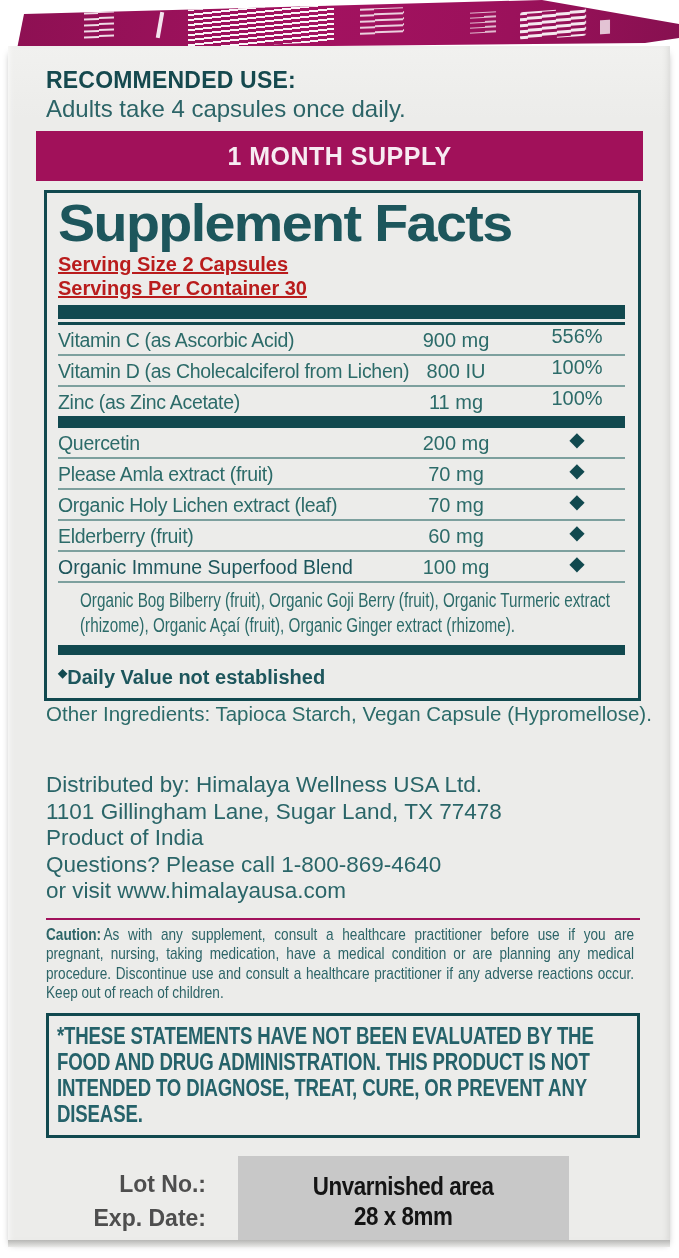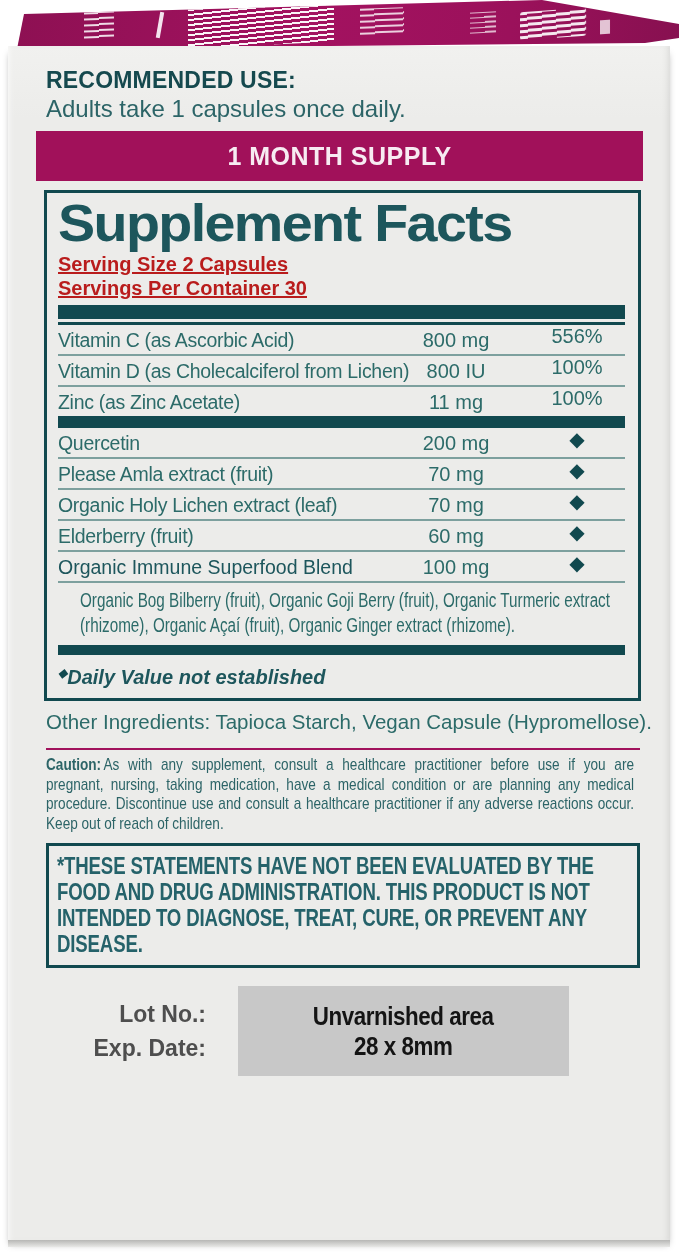--- a/index.html
+++ b/index.html
@@ -74,25 +74,25 @@
   .sf-row{position:relative;padding:3.5px 0;line-height:22px;color:#2c6b69;}
   .sf-row + .sf-row{border-top:2px solid #7da09e;}
   .sf-row .name{font-size:19.5px;letter-spacing:-.3px;white-space:nowrap;display:block;}
   .sf-row .amt{position:absolute;left:313px;top:3.5px;width:170px;text-align:center;font-size:20px;}
   .sf-row .dvv{position:absolute;left:469px;top:0;width:100px;text-align:center;font-size:20px;}
   .sf-row.boldrow .name{font-weight:normal;color:#1d565c;letter-spacing:0;}
   .diamond{color:#11494f;font-size:15px;}
   .blend{border-top:2px solid #7da09e;padding:5px 0 7px 22px;}
   .blend-inner{width:131%;transform:scaleX(.763);transform-origin:0 0;
     font-size:20px;line-height:25px;color:#2c6b69;}
-  .footnote{padding-top:6px;font-size:20px;font-weight:bold;color:#1d565c;line-height:24px;font-style:italic;}
+  .footnote{padding-top:6px;font-size:20px;font-weight:bold;color:#1d565c;line-height:24px;}
   .footnote .marker{font-size:12px;vertical-align:7px;color:#11494f;}
 
   
-  .other{margin-top:8px;font-size:20.5px;color:#2c6b69;white-space:nowrap;line-height:26px;text-align:right;}
+  .other{font-size:20.5px;color:#2c6b69;white-space:nowrap;line-height:26px;text-align:right;}
   .address{margin-top:45px;font-size:22.5px;color:#2a6568;line-height:26.5px;}
   .rule{height:2px;background:#a1125c;margin:13px -6px 0 0;}
   .caution{margin-top:5px;}
   .caution-inner{width:125%;transform:scaleX(.8);transform-origin:0 0;
     font-size:17px;line-height:19.5px;color:#2c6467;text-align:justify;}
   .caution-inner .lbl{font-weight:bold;margin-right:3px;}
   .fda{border:3px solid #11494f;margin:10px -6px 0 0;padding:7px 8px 8px 8px;}
   .fda-inner{width:123.5%;transform:scaleX(.81);transform-origin:0 0;
     font-size:23px;line-height:26px;font-weight:bold;color:#25626a;letter-spacing:-.2px;}
 
@@ -114,36 +114,36 @@
   <div class="mark m3"></div>
   <div class="mark m4"></div>
   <div class="mark m5"></div>
   <div class="mark m6"></div>
   <div class="mark m7"></div>
 </div>
 
 <div class="face">
 
   <div class="rec-label">RECOMMENDED USE:</div>
-  <div class="rec-text">Adults take 1 capsules once daily.</div>
+  <div class="rec-text">Adults take 4 capsules once daily.</div>
 
   <div class="banner">1 MONTH SUPPLY</div>
 
   <div class="panel">
     <div class="sf-title">Supplement Facts</div>
     <div class="sf-serving first">Serving Size 2 Capsules</div>
     <div class="sf-serving">Servings Per Container 30</div>
 
     <div class="bar bar1"></div>
 
     <div class="sf-hr"></div>
 
     <div class="sf-row">
       <span class="name">Vitamin C (as Ascorbic Acid)</span>
-      <span class="amt">800 mg</span>
+      <span class="amt">900 mg</span>
       <span class="dvv">556%</span>
     </div>
     <div class="sf-row">
       <span class="name">Vitamin D (as Cholecalciferol from Lichen)</span>
       <span class="amt">800 IU</span>
       <span class="dvv">100%</span>
     </div>
     <div class="sf-row">
       <span class="name">Zinc (as Zinc Acetate)</span>
       <span class="amt">11 mg</span>
@@ -184,20 +184,27 @@
 
     <div class="bar bar3"></div>
 
     <div class="footnote">
       <span class="marker">◆</span><span>Daily Value not established</span>
     </div>
   </div>
 
   <div class="other">Other Ingredients: Tapioca Starch, Vegan Capsule (Hypromellose).</div>
 
+  <div class="address">
+    <div>Distributed by: Himalaya Wellness USA Ltd.</div>
+    <div>1101 Gillingham Lane, Sugar Land, TX 77478</div>
+    <div>Product of India</div>
+    <div>Questions? Please call 1-800-869-4640</div>
+    <div>or visit www.himalayausa.com</div>
+  </div>
 
   <div class="rule"></div>
 
   <div class="caution">
     <div class="caution-inner">
       <span class="lbl">Caution:</span><span>As with any supplement, consult a healthcare practitioner before use if you are pregnant, nursing, taking medication, have a medical condition or are planning any medical procedure. Discontinue use and consult a healthcare practitioner if any adverse reactions occur. Keep out of reach of children.</span>
     </div>
   </div>
 
   <div class="fda">

